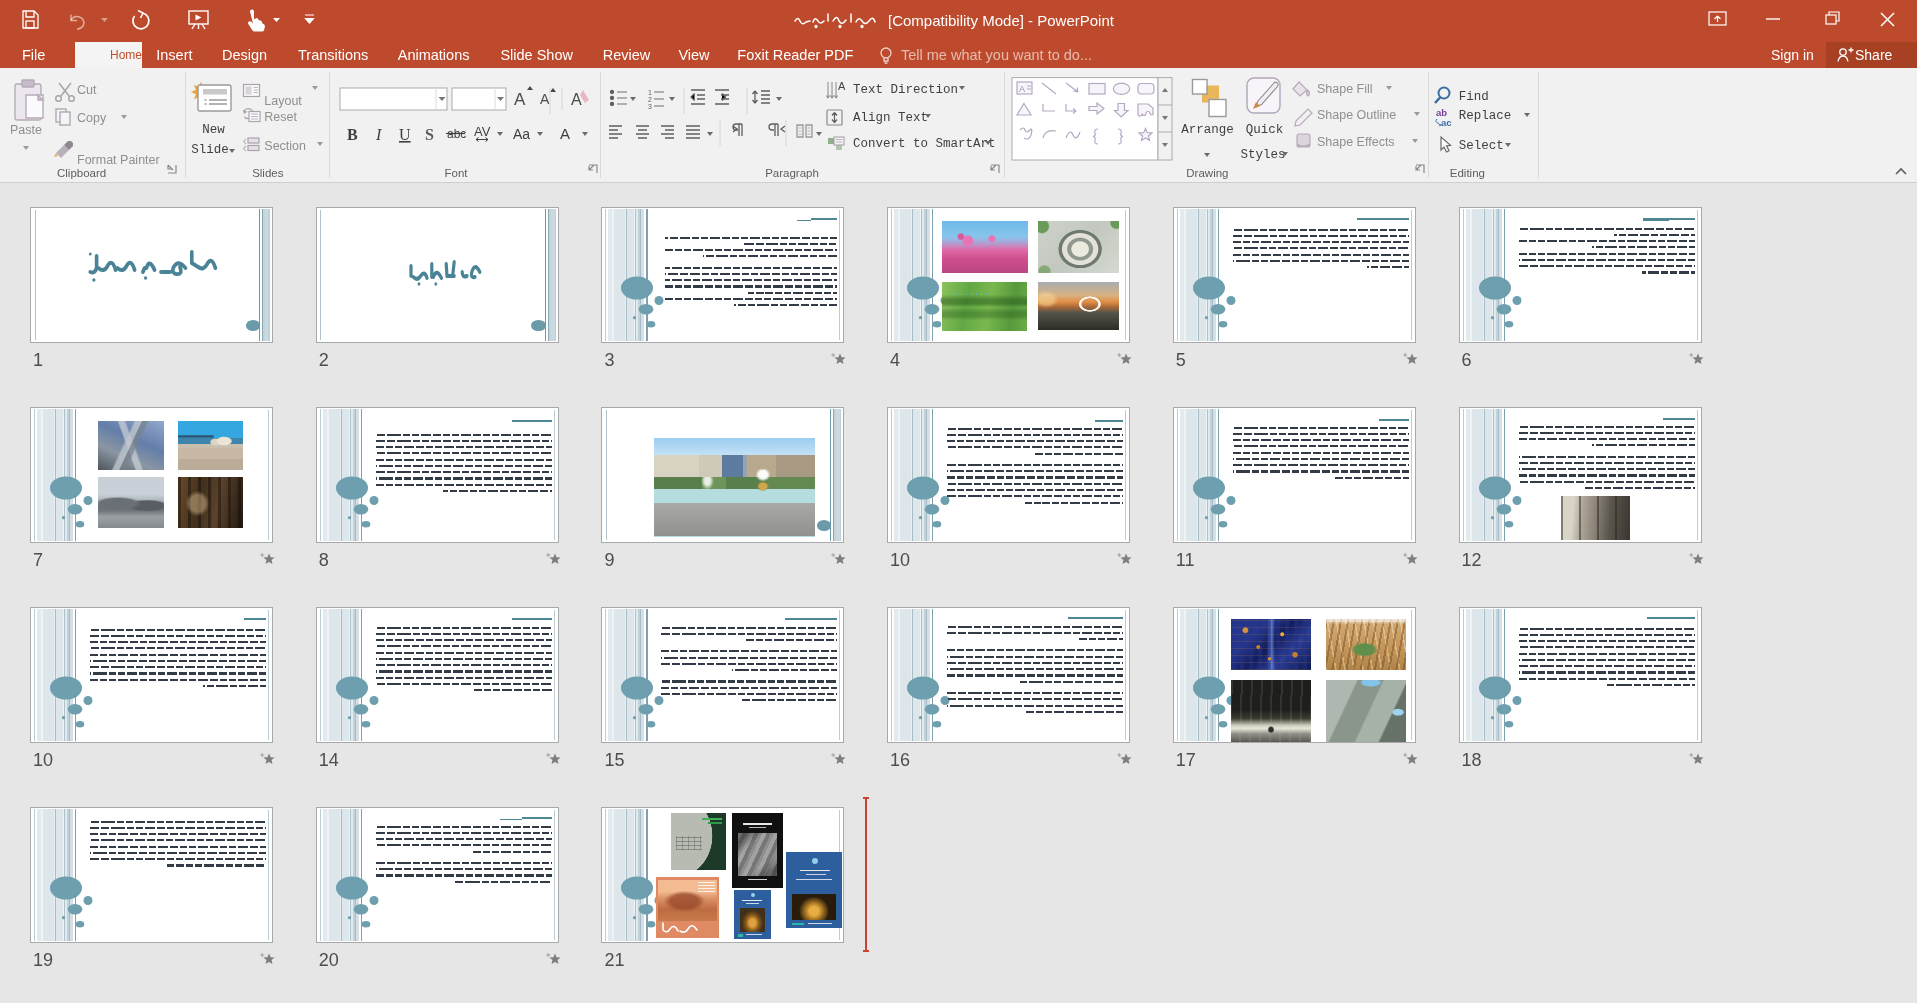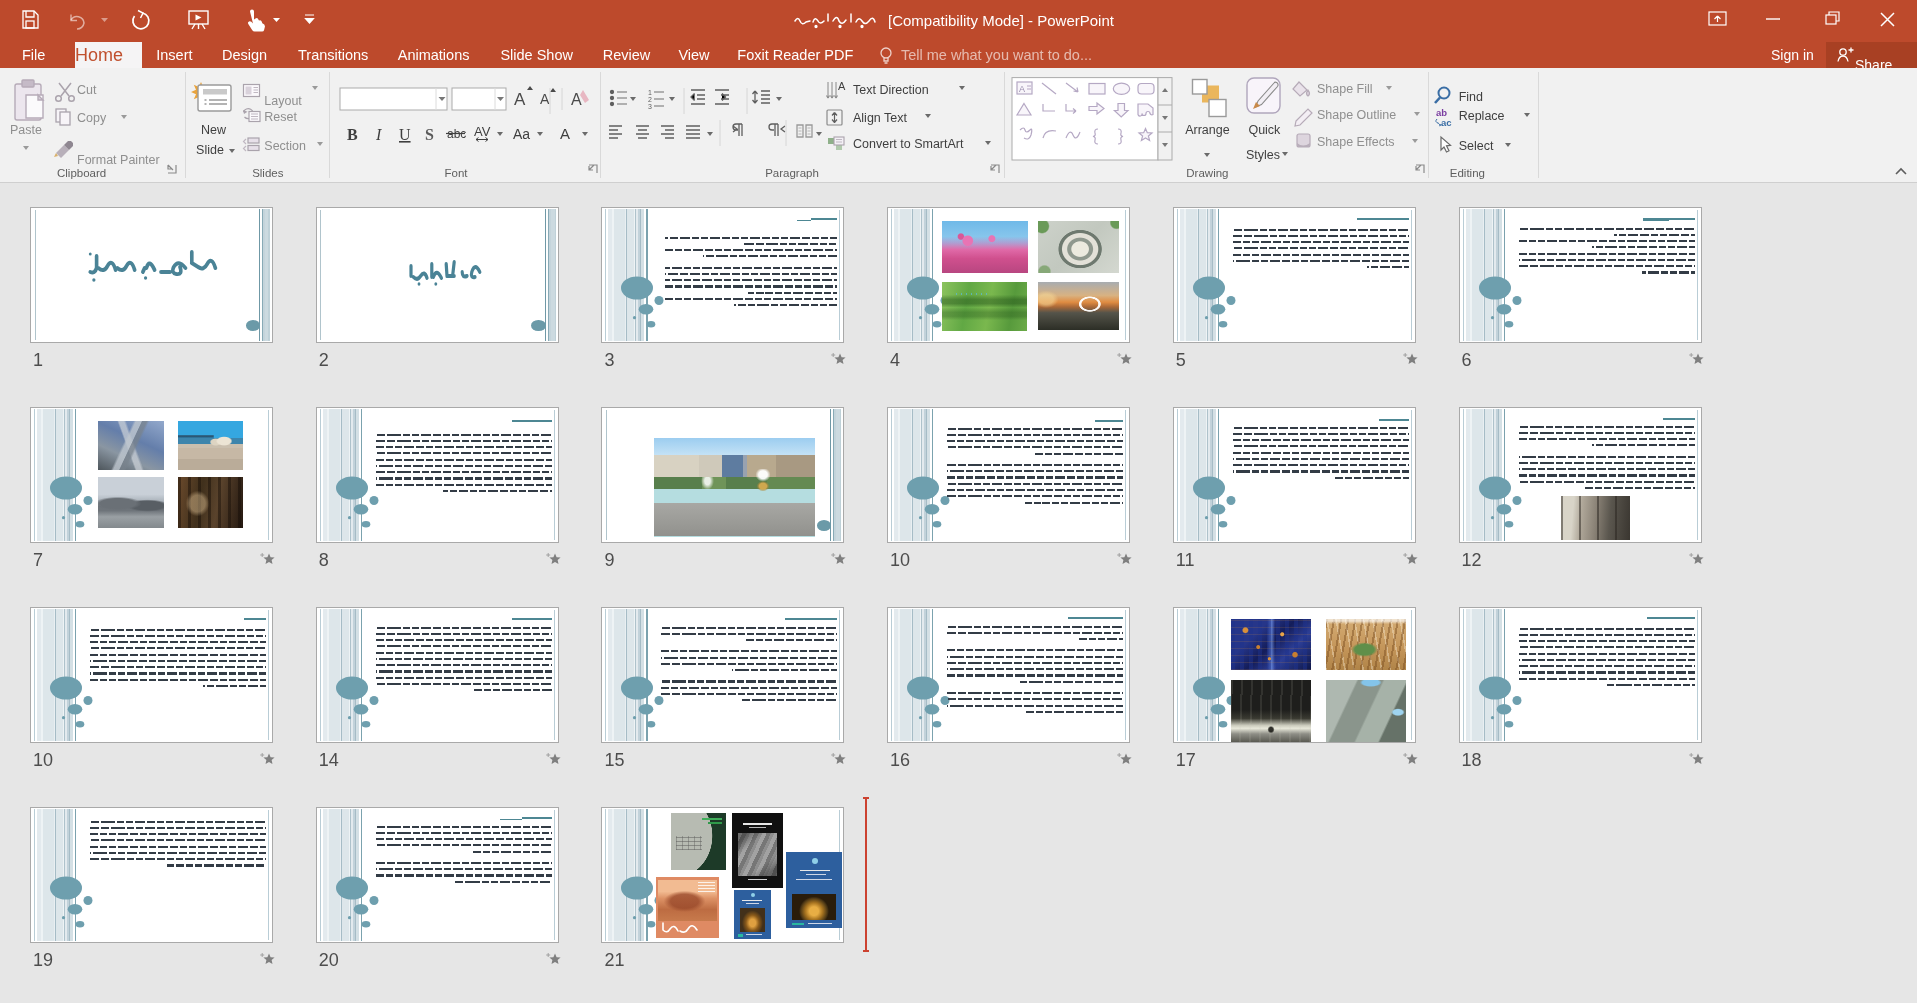--- a/index.html
+++ b/index.html
@@ -1,29 +1,29 @@
 <!DOCTYPE html>
 <html><head><meta charset="utf-8">
 <style>
 html,body{margin:0;padding:0;}
 body{width:1917px;height:1003px;position:relative;font-family:"Liberation Sans",sans-serif;overflow:hidden;background:#e6e6e6;}
 #titlebar{position:absolute;left:0;top:0;width:1917px;height:42px;background:#bd4a2c;}
 #tabrow{position:absolute;left:0;top:42px;width:1917px;height:26px;background:#bd4a2c;}
 .tab{position:absolute;top:0;height:26px;line-height:26px;color:#fff;font-size:14.5px;transform:translateX(-50%);white-space:nowrap;}
 #hometab{position:absolute;left:75px;top:0;width:67px;height:26px;background:#f5f4f5;}
-#hometab span{display:block;text-align:left;line-height:26px;color:#c0502e;font-size:18px;}
+#hometab span{display:block;text-align:right;line-height:26px;color:#c0502e;font-size:12px;}
 #ttl{position:absolute;top:0;left:888px;height:42px;line-height:42px;color:#fff;font-size:15px;}
 #tellme{position:absolute;left:901px;top:0;height:26px;line-height:26px;color:rgba(255,255,255,.62);font-size:14.5px;}
 #signin{position:absolute;left:1771px;top:0;height:26px;line-height:26px;color:#fff;font-size:14px;}
 #share{position:absolute;left:1826px;top:0;width:91px;height:26px;background:#a84023;color:#fff;font-size:14px;}
-#share span{position:absolute;left:29px;top:10px;line-height:26px;}
+#share span{position:absolute;left:29px;top:0;line-height:26px;}
 #ribbon{position:absolute;left:0;top:68px;width:1917px;height:114px;background:#f1f1f1;border-bottom:1px solid #cfcfcf;}
 .gsep{position:absolute;top:4px;height:106px;width:1px;background:#d9d9d9;}
 .glabel{position:absolute;top:99px;transform:translateX(-50%);font-size:11.5px;color:#5e5e5e;}
-.rtxt{position:absolute;font-size:12.5px;color:#3f3f3f;white-space:nowrap;}
+.rtxt{position:absolute;font-size:12.5px;color:#3f3f3f;white-space:nowrap;font-family:Liberation Mono, monospace;}
 .gtxt{position:absolute;font-size:12.5px;color:#8f8f8f;white-space:nowrap;}
 .ctr{transform:translateX(-50%);}
 .crt{position:absolute;width:0;height:0;border-left:3.5px solid transparent;border-right:3.5px solid transparent;border-top:4px solid #6a6a6a;}
 .crtg{border-top-color:#9a9a9a;}
 #sorter{position:absolute;left:0;top:183px;width:1917px;height:820px;background:#e6e6e6;}
 .slide{position:absolute;width:241px;height:134.5px;background:#fff;border:1px solid #a9a9a9;}
 .num{position:absolute;font-size:18px;color:#4d4d4d;}
 .bandC{position:absolute;left:2px;top:1px;bottom:1px;width:42px;background:linear-gradient(90deg,rgba(0,0,0,0) 0 1px,#b9cdd6 1px 2px,rgba(0,0,0,0) 2px 4px,#e3eaee 4px 8px,#eef3f5 8px 10px,#dde6ea 10px 21px,#e9eff2 21px 22px,#a6bcc6 22px 23.2px,#dde6ea 23.2px 30px,#eef3f5 30px 31px,#aec2cb 31px 32.2px,#e3eaee 32.2px 34px,#c2d2da 34px 35.5px,#a6bcc6 36px 37.2px,#d4e0e5 37.2px 40px,rgba(0,0,0,0) 40px);}
 .lineC{position:absolute;left:44px;top:1px;bottom:1px;width:1.2px;background:#7ba2ae;}
 .lineRt{position:absolute;right:3px;top:2px;bottom:2px;width:1px;background:#b9cdd6;}

